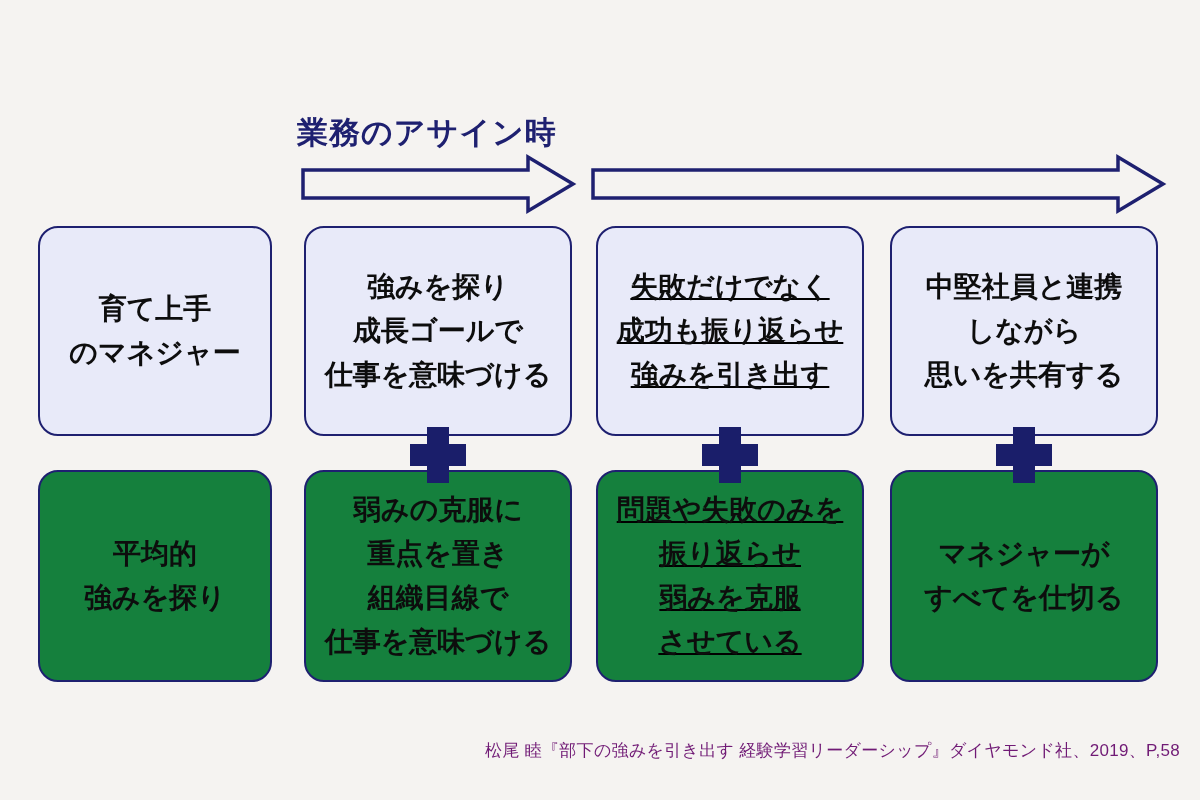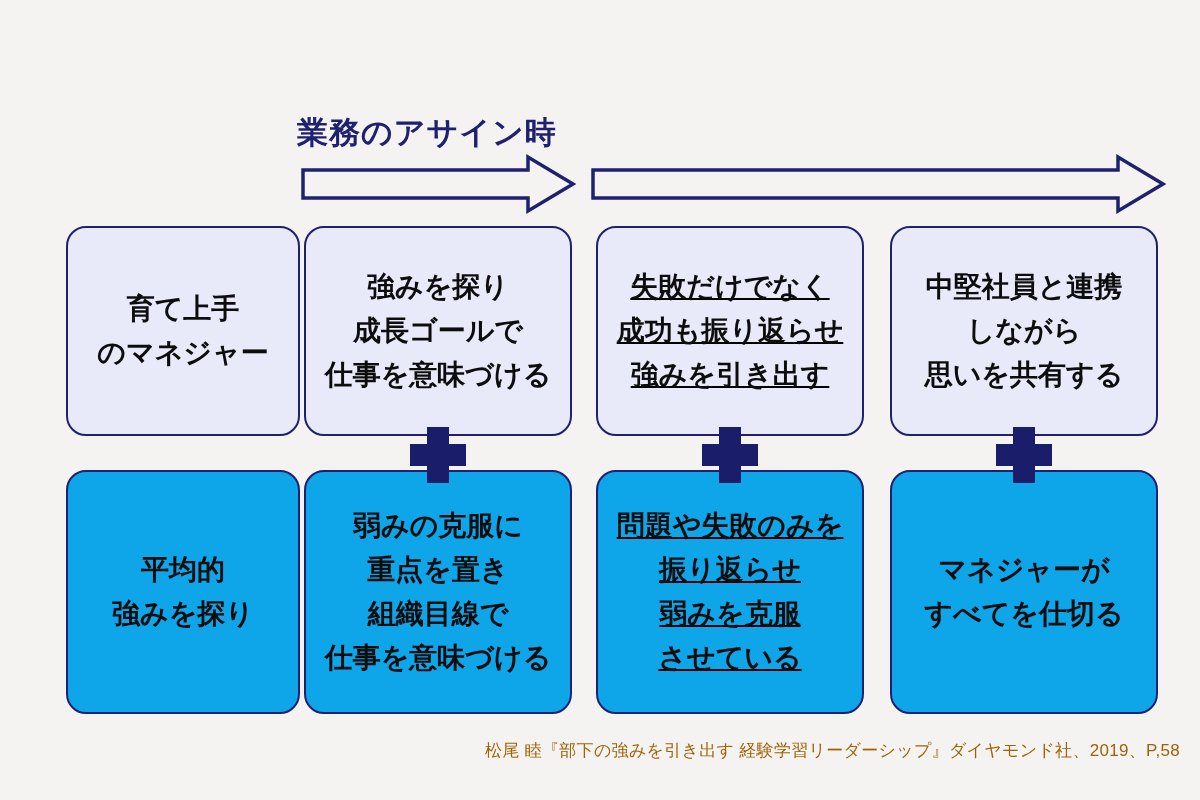--- a/index.html
+++ b/index.html
@@ -48,22 +48,22 @@
   .box {
     position: absolute;
     box-sizing: border-box;
     border: 2.5px solid #1e2070;
     border-radius: 20px;
     display: flex;
     align-items: center;
     justify-content: center;
   }
   .row-top    { top: 226px; height: 210px; background: #e8eaf9; }
-  .row-bottom { top: 470px; height: 244px; background: #0ea5e9; }
-  .col-1 { left: 38px;  width: 234px; margin-left: 28px; }
+  .row-bottom { top: 470px; height: 212px; background: #15803d; }
+  .col-1 { left: 38px;  width: 234px; }
   .col-2 { left: 304px; width: 268px; }
   .col-3 { left: 596px; width: 268px; text-decoration: underline; }
   .col-4 { left: 890px; width: 268px; }
   .box-text {
     white-space: pre-line;
     text-align: center;
     font-weight: 700;
     font-size: 28px;
     line-height: 44px;
     color: #0d0d0d;
@@ -81,21 +81,21 @@
   .plus-2 { left: 410px; }
   .plus-3 { left: 702px; }
   .plus-4 { left: 996px; }
 
   
   .citation {
     position: absolute;
     top: 739px;
     right: 20px;
     font-size: 17px;
-    color: #a16207;
+    color: #701a75;
     letter-spacing: 0.3px;
   }
 </style>
 </head>
 <body>
 
 <div class="page">
 
   <div class="phase-label phase-1">業務のアサイン時</div>
 

